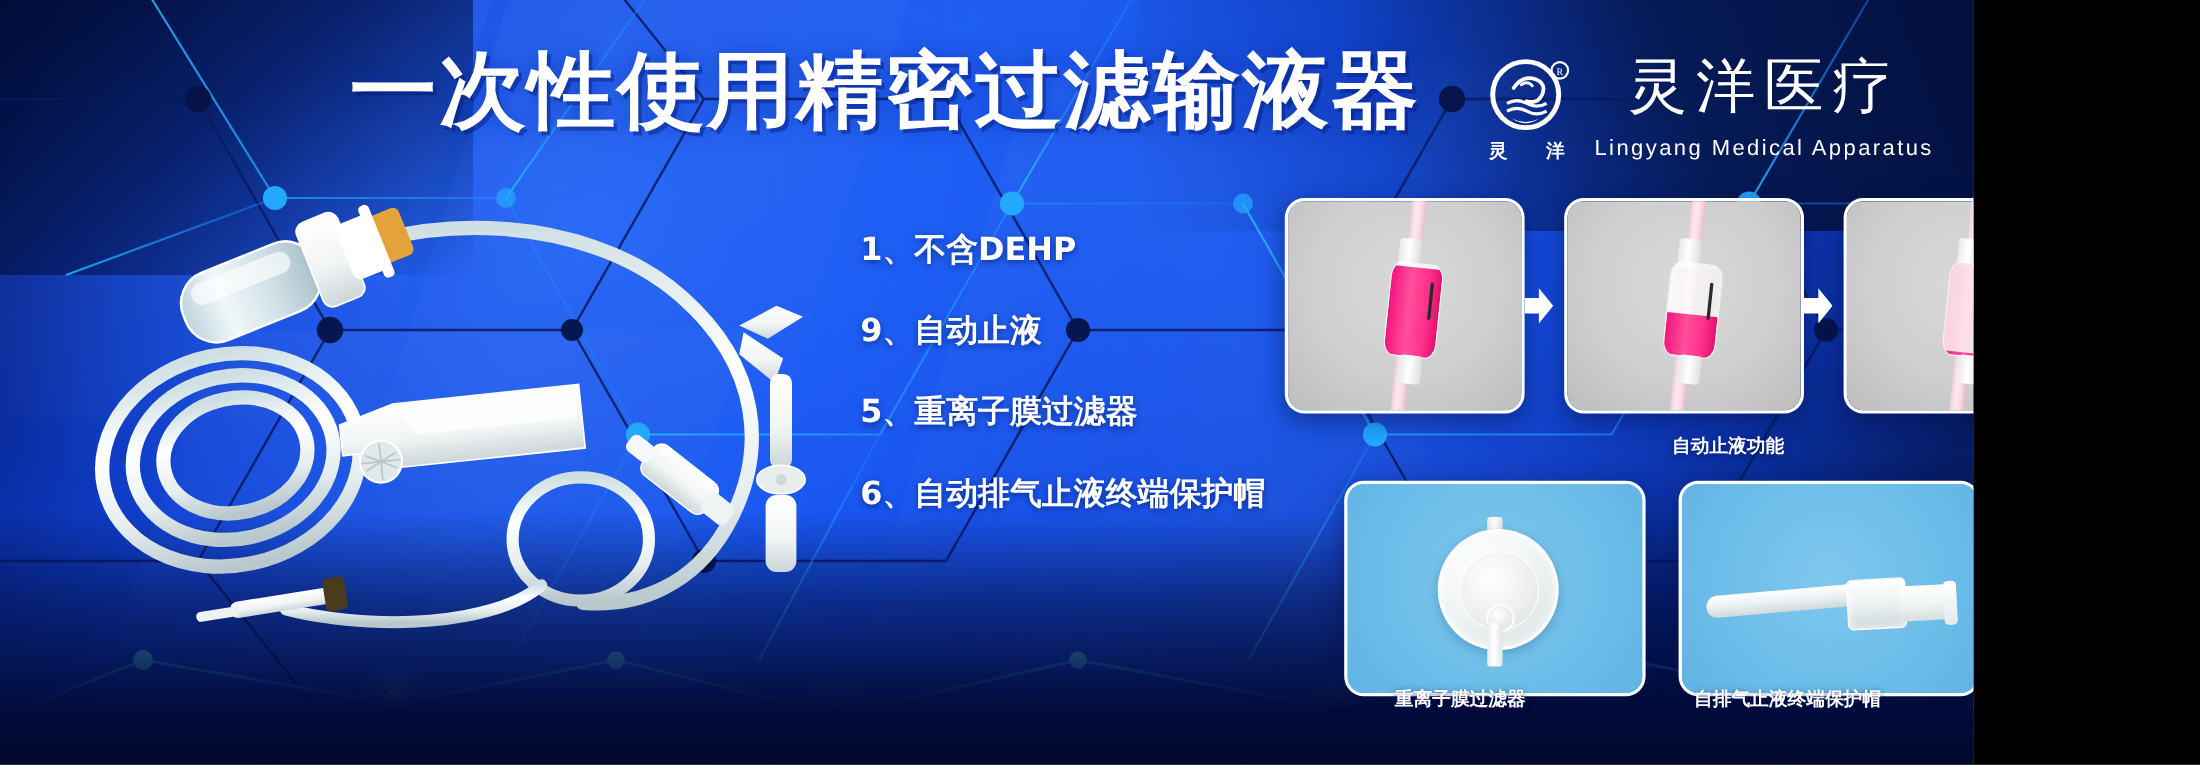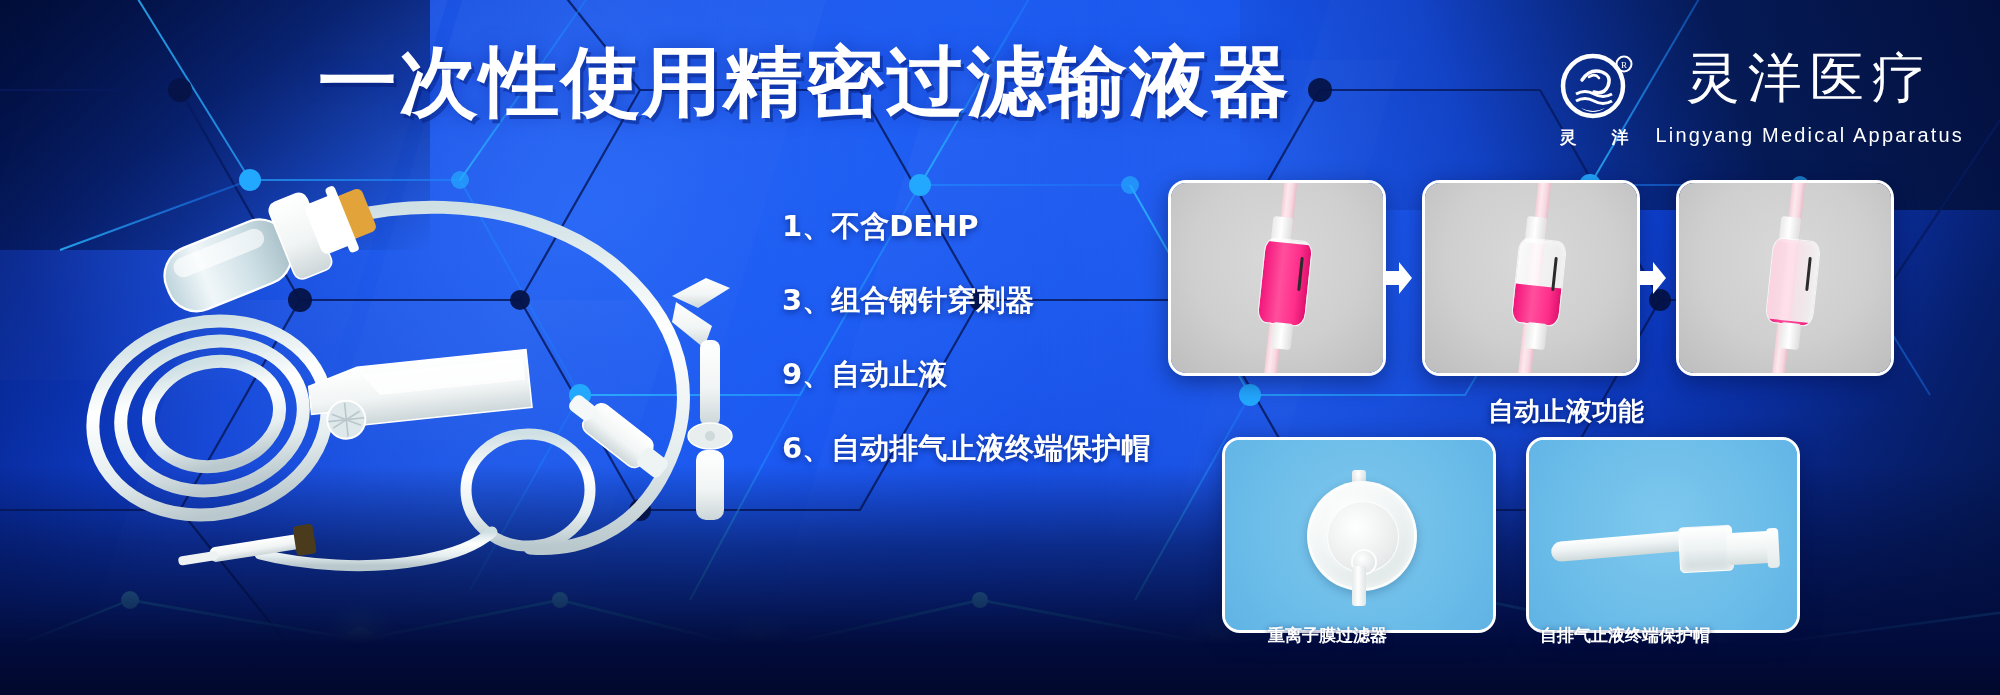--- a/index.html
+++ b/index.html
@@ -1,21 +1,21 @@
 <!DOCTYPE html>
 <html><head>
 <meta charset="utf-8">
 <title>Lingyang Medical Banner</title>
 <style>
   html,body{margin:0;padding:0;background:#000;}
   body{font-family:"Liberation Sans","DejaVu Sans",sans-serif;}
 
   #banner{
     position:relative;
-    width:2000px;height:695px;
+    width:1794px;height:695px;
     overflow:hidden;
     background:#0f766e;
   }
 
   
   .bg-base{
     position:absolute;inset:0;
     background:
       radial-gradient(ellipse 900px 600px at 30% 30%, #1d5cf5 0%, rgba(29,92,245,0) 65%),
       radial-gradient(ellipse 1100px 700px at 62% 22%, #1250ef 0%, rgba(18,80,239,0) 70%),
@@ -150,21 +150,21 @@
   
   .arrow{position:absolute;top:262px;width:26px;height:32px;}
   .a1{left:1386px;} .a2{left:1640px;}
 
   
   .caption{
     position:absolute;color:#fff;font-weight:bold;white-space:nowrap;
     text-shadow:0 2px 7px rgba(0,15,80,.75);
     font-family:"DejaVu Sans","Liberation Sans",sans-serif;
   }
-  .cap-top{top:394px;left:1488px;font-size:26px;}
+  .cap-top{top:394px;left:1520px;font-size:17px;}
   .cap-bl{top:624px;left:1268px;font-size:17px;}
   .cap-br{top:624px;left:1540px;font-size:17px;}
 
   
   .product{position:absolute;left:60px;top:160px;width:740px;height:420px;}
   .product svg{display:block;}
 </style>
 </head>
 <body>
 
@@ -431,18 +431,18 @@
     <div class="cap-hub"></div>
     <div class="cap-nose"></div>
     <div class="cap-ring"></div>
   </div>
 
   <div class="caption cap-bl">重离子膜过滤器</div>
   <div class="caption cap-br">自排气止液终端保护帽</div>
 
   <div class="features">
     <div class="feature">1、不含DEHP</div>
-    <div class="feature">3、组合钢针穿刺器</div>
     <div class="feature">9、自动止液</div>
+    <div class="feature">5、重离子膜过滤器</div>
     <div class="feature">6、自动排气止液终端保护帽</div>
   </div>
 
 </div>
 
 </body></html>

